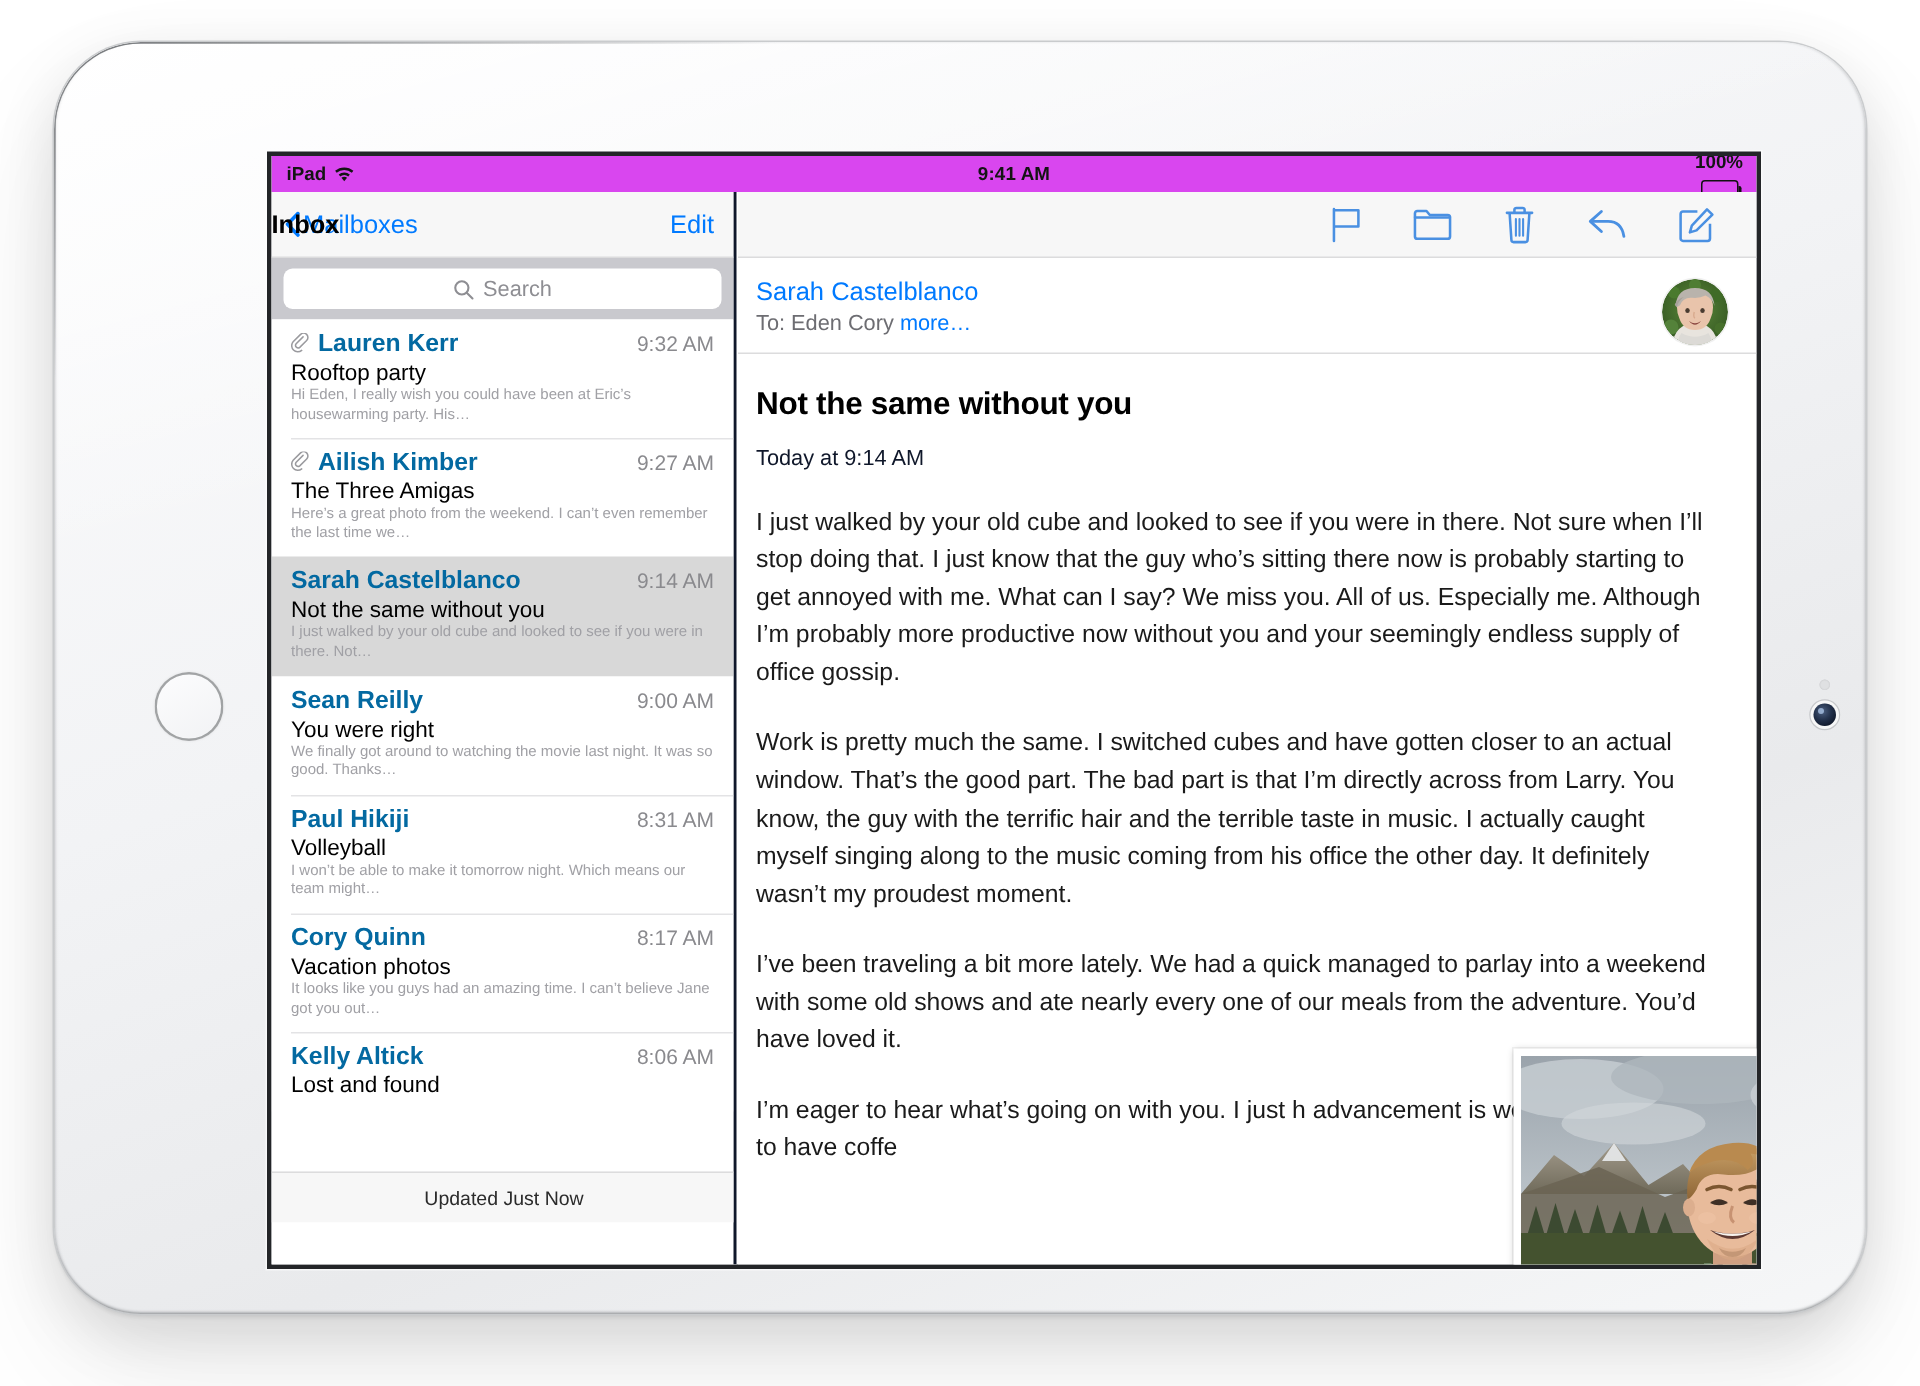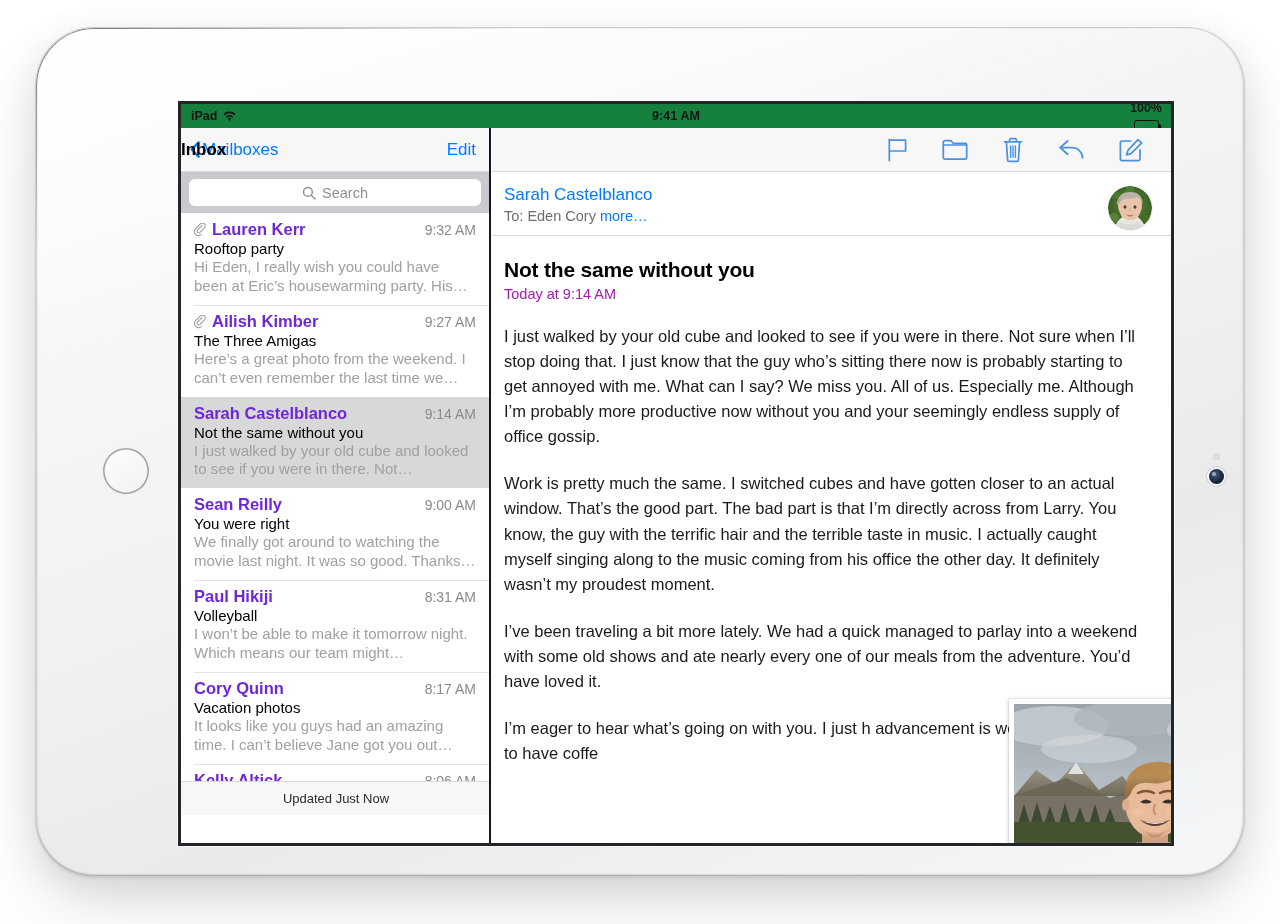--- a/index.html
+++ b/index.html
@@ -126,21 +126,21 @@
     overflow: hidden;
     box-shadow: 0 0 0 3px #232528, 0 0 0 4px rgba(255,255,255,0.6);
   }
 
   
   #status-bar {
     position: absolute;
     left: 0; top: 0;
     width: 990px;
     height: 24px;
-    background: #15803d;
+    background: #d946ef;
     display: flex;
     align-items: center;
     font-size: 12.5px;
     color: #141414;
     font-weight: 600;
   }
   #status-left {
     position: absolute;
     left: 10px;
     display: flex;
@@ -297,39 +297,39 @@
   }
   .clip-icon {
     flex: 0 0 auto;
     margin-right: 1px;
     position: relative;
     top: 2px;
   }
   .sender {
     font-size: 16.5px;
     font-weight: 700;
-    color: #6d28d9;
+    color: #0369a1;
     flex: 1;
     white-space: nowrap;
     overflow: hidden;
   }
   .time {
     font-size: 14px;
     color: #8a8a8e;
     flex: 0 0 auto;
   }
   .subject {
     font-size: 15px;
     color: #000;
     margin-top: 1px;
     white-space: nowrap;
     overflow: hidden;
   }
   .preview {
-    font-size: 15px;
+    font-size: 10px;
     color: #a0a0a5;
     line-height: 1.26;
     margin-top: 1px;
     max-height: 38px;
     overflow: hidden;
   }
 
   #list-footer {
     position: absolute;
     left: 0; bottom: 0;
@@ -403,22 +403,22 @@
     position: relative;
   }
   #subject-line {
     font-size: 21px;
     font-weight: 700;
     color: #000;
     letter-spacing: -0.2px;
   }
   #date-line {
     font-size: 14.5px;
-    color: #a21caf;
-    margin-top: 4px;
+    color: #0f172a;
+    margin-top: 16px;
   }
   .body-para {
     font-size: 16.5px;
     line-height: 1.52;
     color: #1a1a1a;
     margin-top: 22px;
   }
   .body-para:first-of-type { margin-top: 32px; }
 
   

